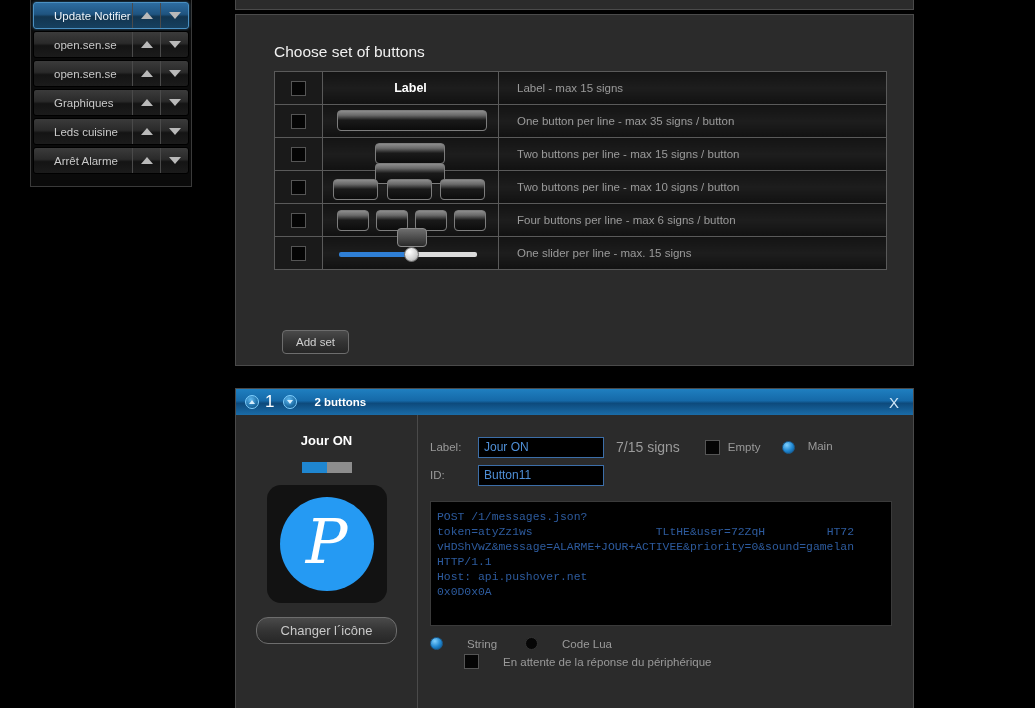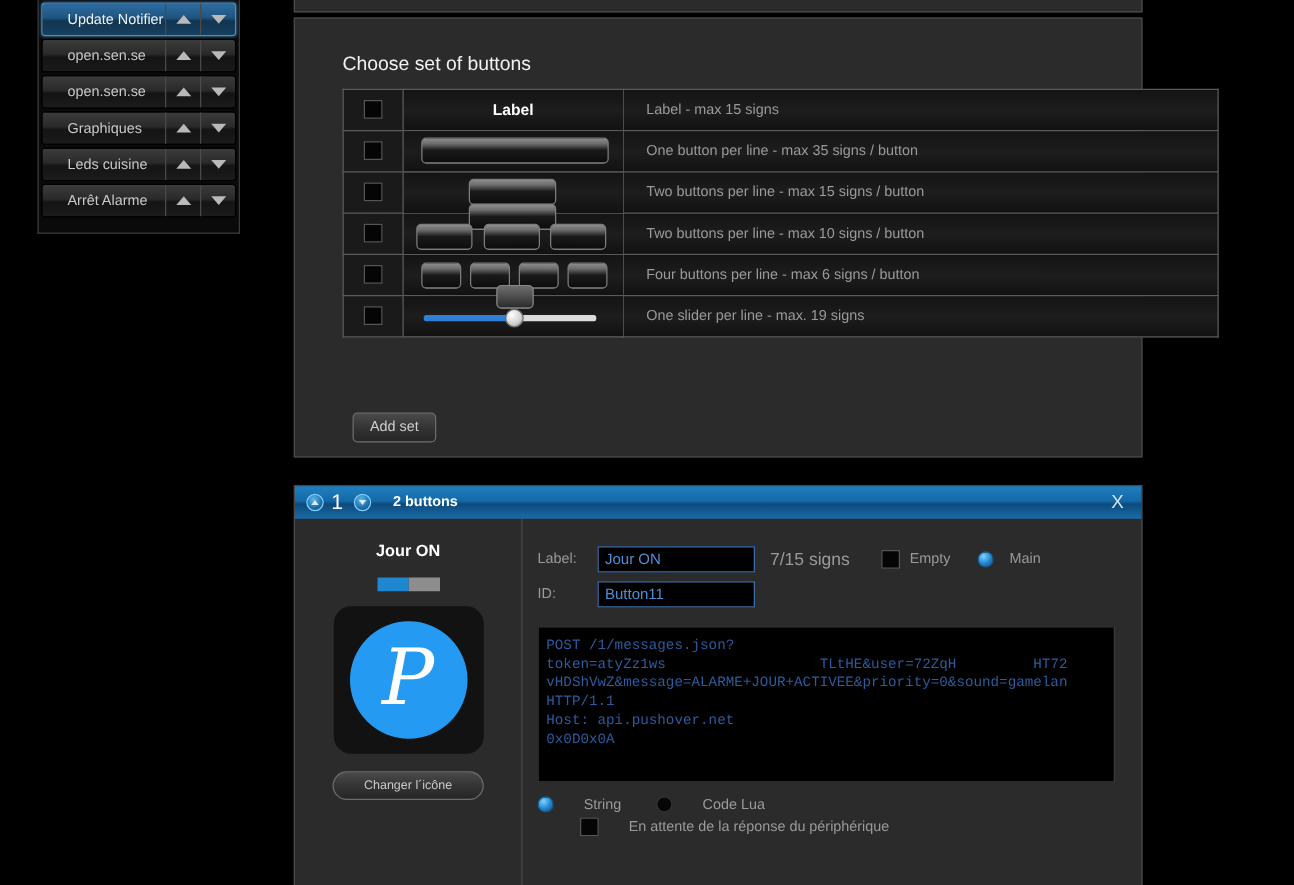--- a/index.html
+++ b/index.html
@@ -65,21 +65,21 @@
   .set-panel {
     position: absolute; left: 235px; top: 14px; width: 679px; height: 352px;
     background: #2b2b2b; border: 1px solid #4a4a4a;
   }
   .panel-title {
     position: absolute; left: 38px; top: 28px;
     font-size: 15.5px; color: #f0f0f0;
   }
 
   .set-table {
-    position: absolute; left: 38px; top: 56px; width: 701px;
+    position: absolute; left: 38px; top: 56px; width: 613px;
     border-collapse: collapse;
     border: 1px solid #5a5a5a;
   }
   .set-table td {
     border: 1px solid #5a5a5a;
     background: linear-gradient(to bottom, #141414 0%, #1d1d1d 50%, #111 100%);
     height: 32px;
   }
   td.c-check { width: 48px; text-align: center; background: #1a1a1a; }
   td.c-prev  { width: 176px; padding: 0; position: relative; }
@@ -182,21 +182,21 @@
     background: #259af3;
     display: flex; align-items: center; justify-content: center;
   }
   .push-p {
     font-family: "DejaVu Serif", serif;
     font-size: 62px; font-style: italic; color: #fff; line-height: 1;
     margin-top: -4px;
   }
   .change-icon {
     margin-top: 14px; padding: 5px 24px;
-    font-size: 10px; color: #c9c9c9;
+    font-size: 13px; color: #c9c9c9;
     background: linear-gradient(to bottom, #4a4a4a 0%, #343434 50%, #262626 100%);
     border: 1px solid #6d6d6d; border-radius: 12px;
   }
 
   .ed-right { flex: 1; position: relative; padding: 18px 0 0 12px; }
   .frow { display: flex; align-items: center; height: 28px; }
   .flabel { width: 48px; font-size: 11.5px; color: #9a9a9a; }
   .finput {
     width: 126px; height: 21px;
     background: #000; border: 1px solid #3c6ea8;
@@ -371,21 +371,21 @@
         <td class="c-prev">
           <div class="prev-wrap">
             <div class="slider-prev">
               <div class="sl-tip"></div>
               <div class="sl-track-l"></div>
               <div class="sl-track-r"></div>
               <div class="sl-knob"></div>
             </div>
           </div>
         </td>
-        <td class="c-desc">One slider per line - max. 19 signs</td>
+        <td class="c-desc">One slider per line - max. 15 signs</td>
       </tr>
     </tbody>
       </table>
 
     <div class="addset">Add set</div>
   </div>
 
   <div class="editor">
     <div class="ed-head">
       <span class="circ-btn">

